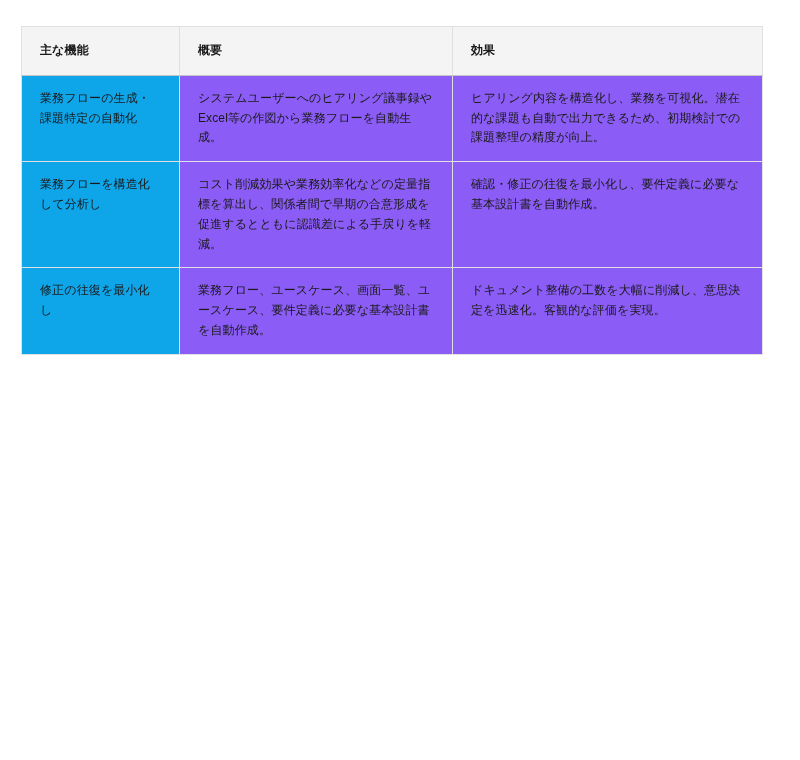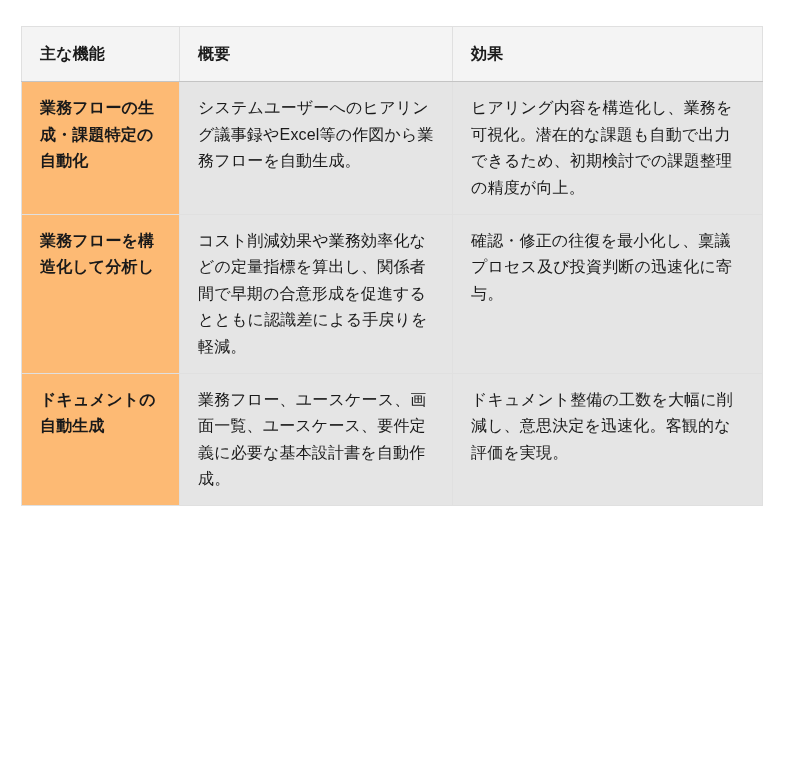--- a/index.html
+++ b/index.html
@@ -28,42 +28,42 @@
     border-collapse: collapse;
     table-layout: fixed;
   }
   .feature-table col.col-function { width: 158px; }
   .feature-table col.col-summary  { width: 273px; }
   .feature-table col.col-effect   { width: 310px; }
 
   .feature-table th,
   .feature-table td {
     border: 1px solid #e0e0e0;
-    font-size: 16px;
+    font-size: 12px;
     line-height: 1.65;
     padding: 13px 18px;
     text-align: left;
     vertical-align: top;
     letter-spacing: 0.01em;
     word-break: break-all;
   }
   .feature-table thead th {
     background: #f4f4f4;
     font-weight: 700;
     border-bottom: 1px solid #c4c4c4;
     padding-top: 14px;
     padding-bottom: 14px;
   }
   .feature-table tbody th.function-cell {
-    background: #fdba74;
-    font-weight: 700;
+    background: #0ea5e9;
+    font-weight: 400;
     white-space: pre-line;
   }
   .feature-table tbody td {
-    background: #e5e5e5;
+    background: #8b5cf6;
   }
 </style>
 </head>
 <body>
 
 <div class="page">
   <table class="feature-table">
     <colgroup>
       <col class="col-function">
       <col class="col-summary">
@@ -78,22 +78,22 @@
     </thead>
     <tbody>
       <tr>
         <th class="function-cell">業務フローの生成・課題特定の自動化</th>
         <td>システムユーザーへのヒアリング議事録やExcel等の作図から業務フローを自動生成。</td>
         <td>ヒアリング内容を構造化し、業務を可視化。潜在的な課題も自動で出力できるため、初期検討での課題整理の精度が向上。</td>
       </tr>
       <tr>
         <th class="function-cell">業務フローを構造化して分析し</th>
         <td>コスト削減効果や業務効率化などの定量指標を算出し、関係者間で早期の合意形成を促進するとともに認識差による手戻りを軽減。</td>
-        <td>確認・修正の往復を最小化し、稟議プロセス及び投資判断の迅速化に寄与。</td>
+        <td>確認・修正の往復を最小化し、要件定義に必要な基本設計書を自動作成。</td>
       </tr>
       <tr>
-        <th class="function-cell">ドキュメントの自動生成</th>
+        <th class="function-cell">修正の往復を最小化し</th>
         <td>業務フロー、ユースケース、画面一覧、ユースケース、要件定義に必要な基本設計書を自動作成。</td>
         <td>ドキュメント整備の工数を大幅に削減し、意思決定を迅速化。客観的な評価を実現。</td>
       </tr>
     </tbody>
   </table>
 </div>
 
 </body></html>

